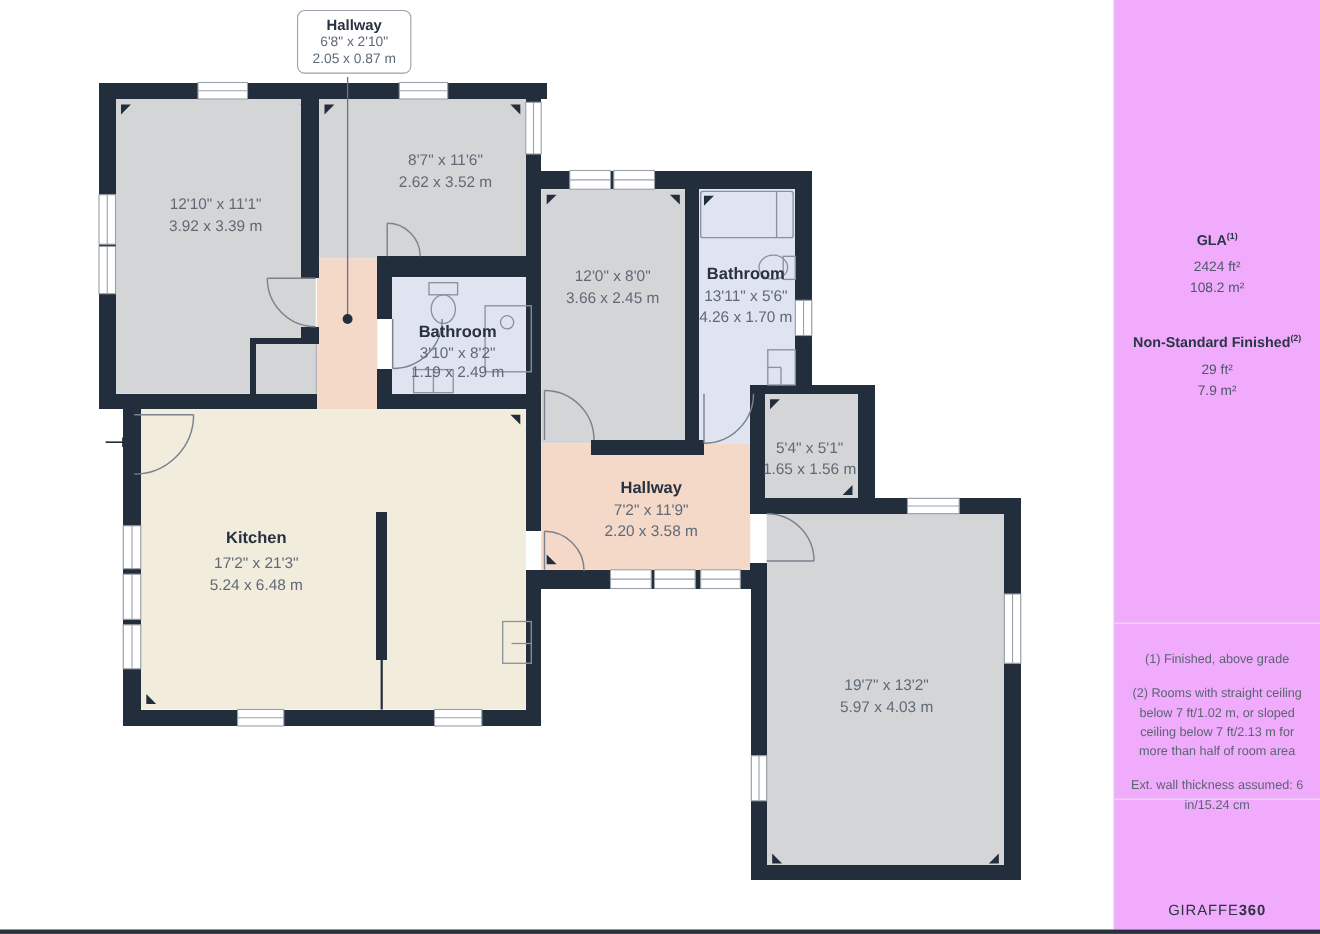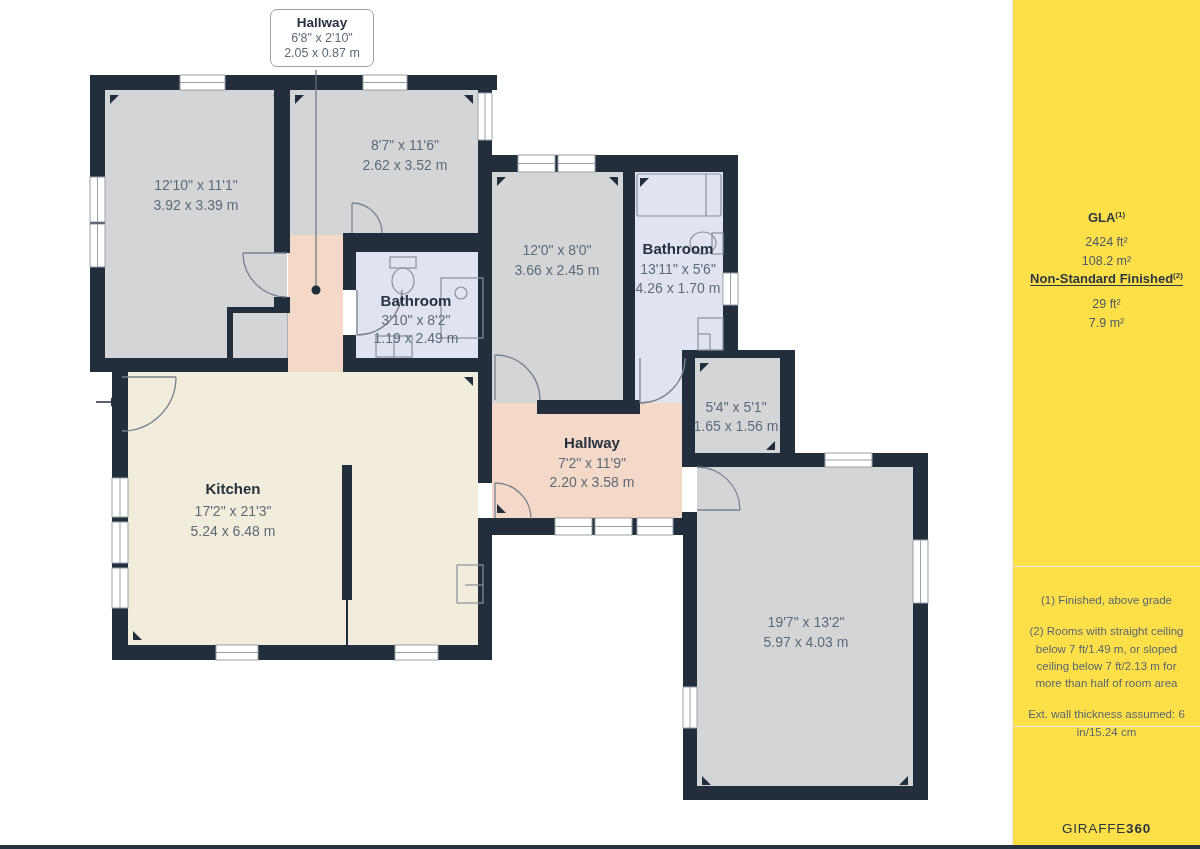--- a/index.html
+++ b/index.html
@@ -12,21 +12,21 @@
   .fix rect,.fix ellipse,.fix circle{fill:none;stroke:#8a919c;stroke-width:1.2;}
   .fix line{stroke:#8a919c;stroke-width:1.2;}
   .tick{fill:#232e3c;}
   .rname{font:bold 15px "Liberation Sans",sans-serif;fill:#28313f;text-anchor:middle;}
   .rdim{font:14px "Liberation Sans",sans-serif;fill:#5f6a77;text-anchor:middle;}
   .leader{stroke:#6b7280;stroke-width:1.2;}
   .callout{position:absolute;left:270px;top:9px;width:94px;background:#fff;border:1px solid #9aa1aa;
            border-radius:7px;text-align:center;padding:5px 4px 6px 4px;box-shadow:0 0 0 1px rgba(255,255,255,.5);}
   .callout .c-name{font:bold 13.5px "Liberation Sans",sans-serif;color:#28313f;}
   .callout .c-dim{font:12.5px "Liberation Sans",sans-serif;color:#5f6a77;margin-top:1px;}
-  .sidebar{position:absolute;left:1012px;top:0;width:187px;height:845px;background:#fde047;border-left:1px solid #e4e7eb;}
+  .sidebar{position:absolute;left:1012px;top:0;width:187px;height:845px;background:#f0abfc;border-left:1px solid #e4e7eb;}
   .s-block{position:absolute;left:0;right:0;text-align:center;}
   .s-title{font:bold 13px "Liberation Sans",sans-serif;color:#2b3545;margin-bottom:8px;}
   .s-title sup{font-size:8px;}
   .s-val{font:12.5px "Liberation Sans",sans-serif;color:#4d5868;line-height:19px;}
   .s-note{font:11.5px "Liberation Sans",sans-serif;color:#5a6572;line-height:1.5;margin:0 14px 14px 14px;}
   .s-divider{position:absolute;left:0;right:0;height:1px;background:#e4e7eb;}
   .logo{font:13.5px "Liberation Sans",sans-serif;color:#2b3440;letter-spacing:.8px;}
   .logo b{font-weight:bold;}
   .bottom-bar{position:absolute;left:0;bottom:0;width:1200px;height:4px;background:#28323f;}
 </style>
@@ -229,32 +229,32 @@
     <div class="c-dim">2.05 x 0.87 m</div>
   </div>
 
   <aside class="sidebar">
     <div class="s-block" style="top:210px;">
       <div class="s-title">
         <span>GLA</span><sup>(1)</sup>
       </div>
       <div class="s-val">2424 ft²</div>
       <div class="s-val">108.2 m²</div>
-      <div class="s-title" style="margin-top:0;text-decoration:underline;">
+      <div class="s-title" style="margin-top:32px;">
         <span>Non-Standard Finished</span><sup>(2)</sup>
       </div>
       <div class="s-val">29 ft²</div>
       <div class="s-val">7.9 m²</div>
     </div>
 
     <div class="s-divider" style="top:566px;"></div>
 
     <div class="s-block" style="top:580px;margin-top:12px;">
       <p class="s-note">(1) Finished, above grade</p>
-      <p class="s-note">(2) Rooms with straight ceiling below 7 ft/1.49 m, or sloped ceiling below 7 ft/2.13 m for more than half of room area</p>
+      <p class="s-note">(2) Rooms with straight ceiling below 7 ft/1.02 m, or sloped ceiling below 7 ft/2.13 m for more than half of room area</p>
       <p class="s-note">Ext. wall thickness assumed: 6 in/15.24 cm</p>
     </div>
 
     <div class="s-divider" style="top:726px;"></div>
 
 
     <div class="s-block" style="top:803px;margin-top:16px;">
       <span class="logo"><span>GIRAFFE</span><b>360</b></span>
     </div>
   </aside>

